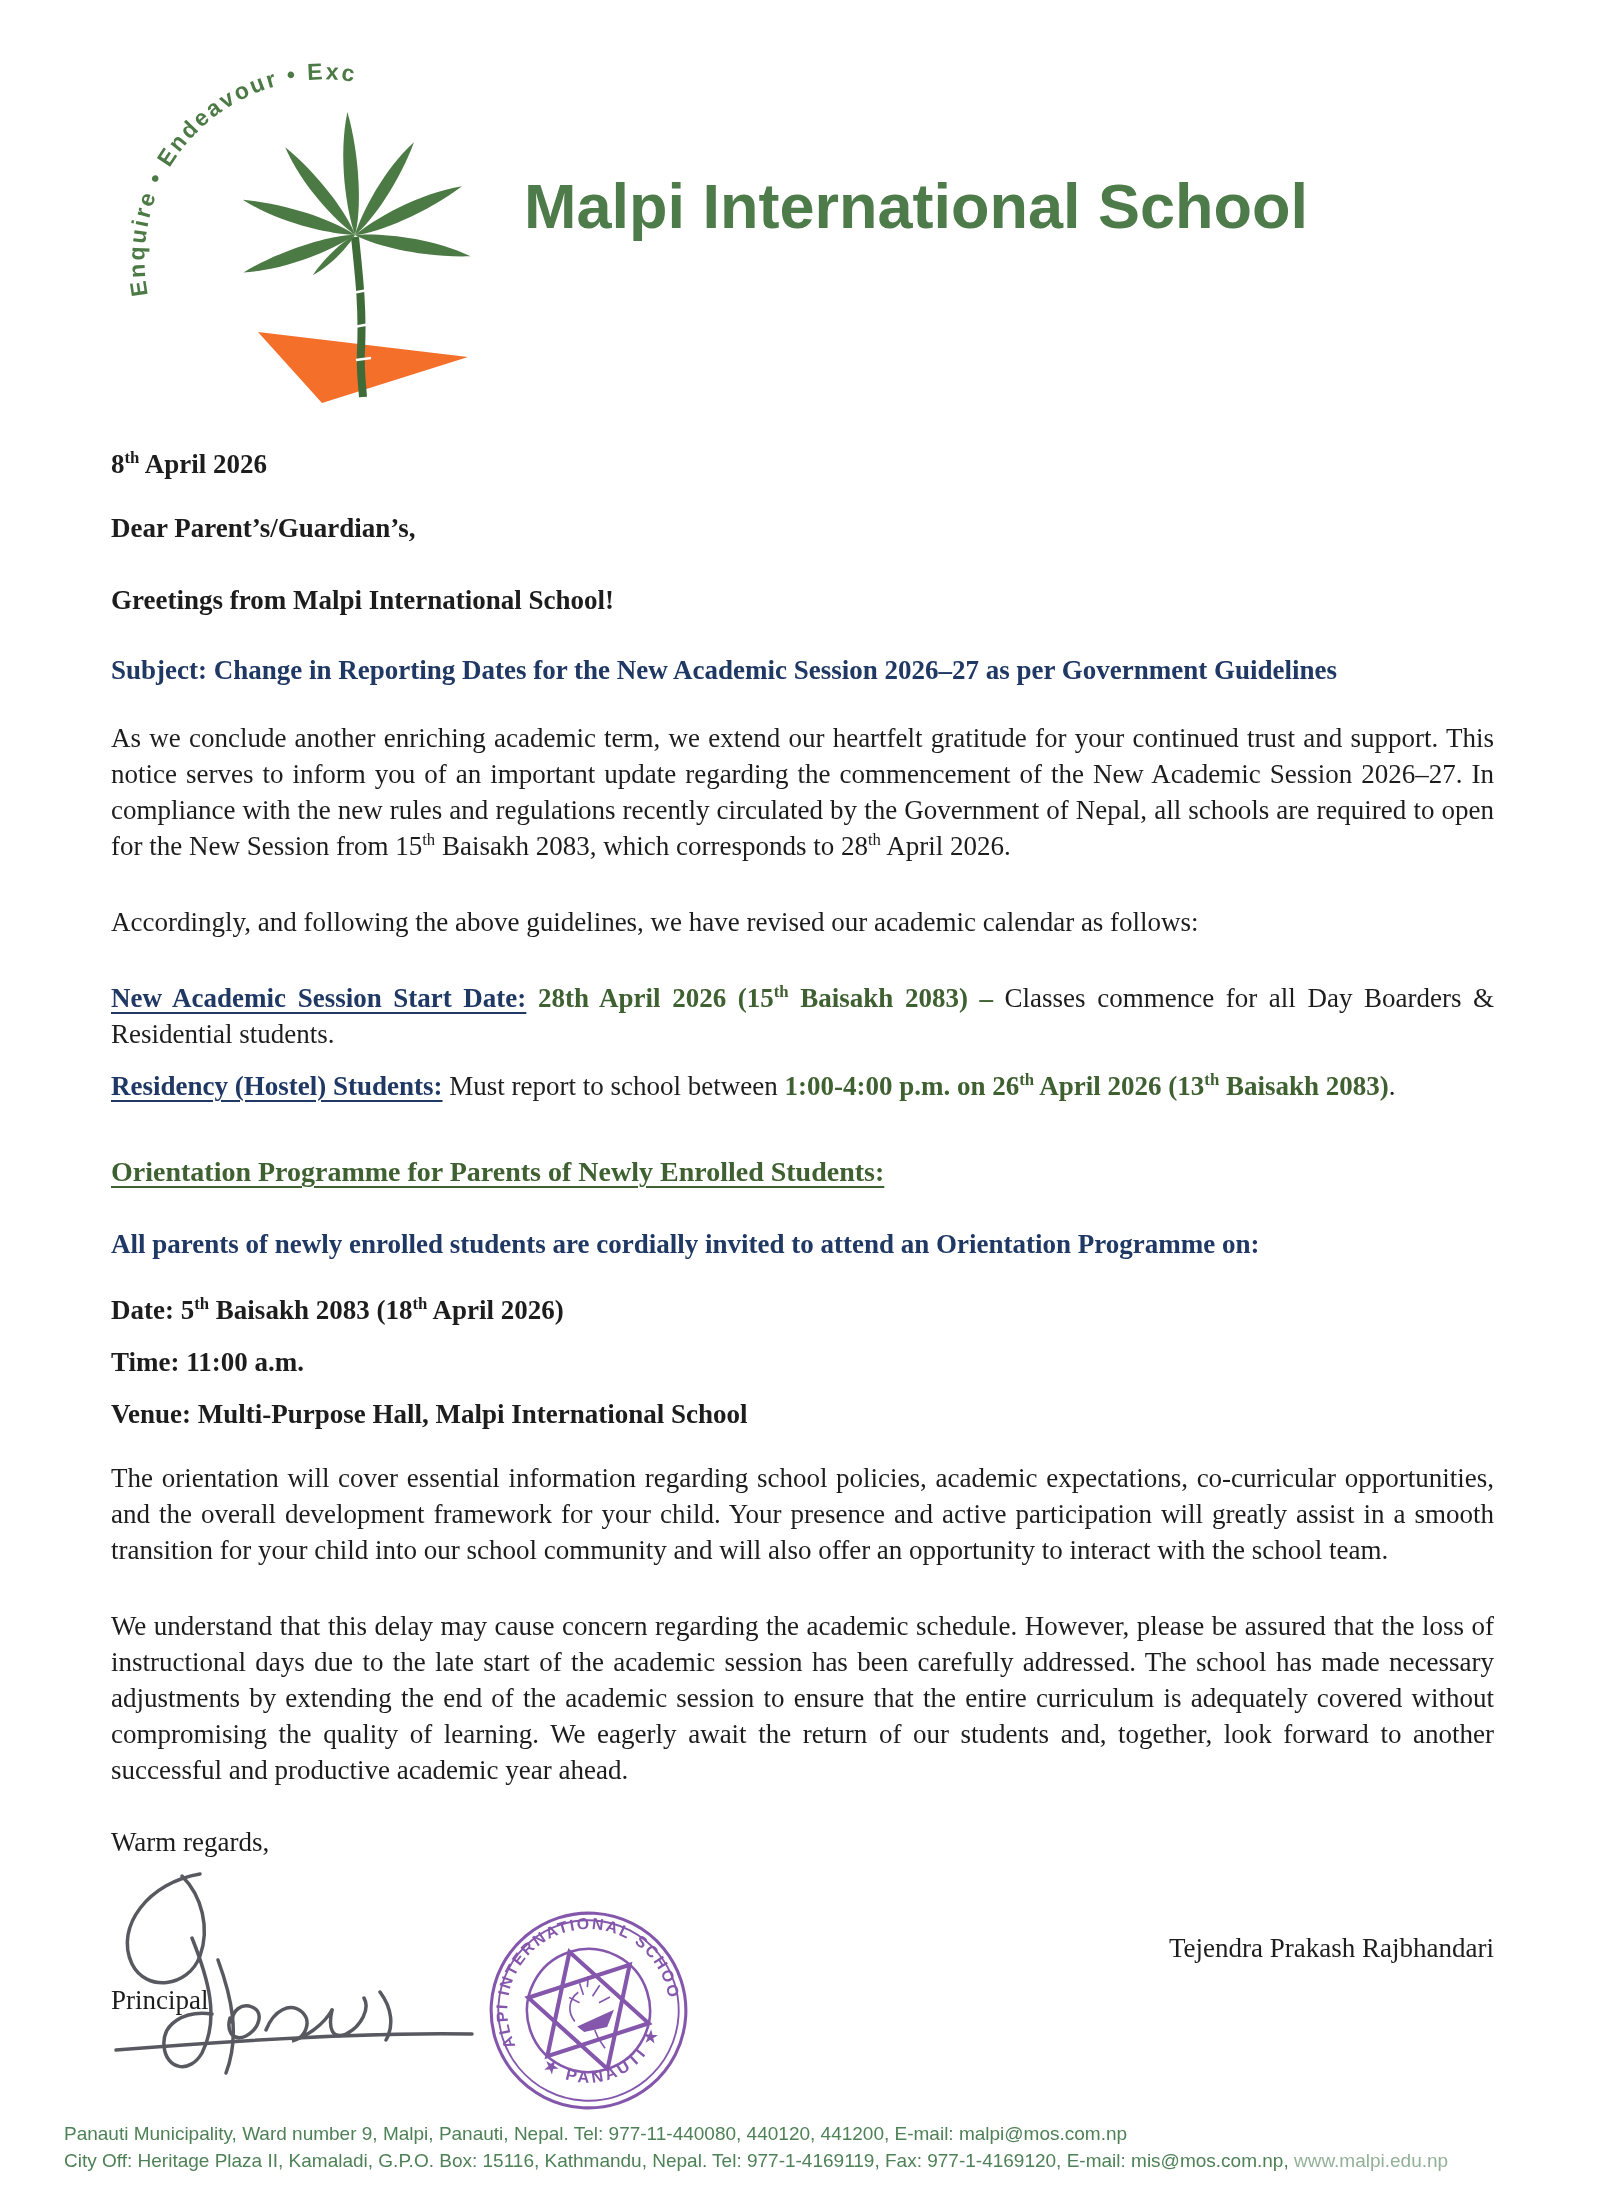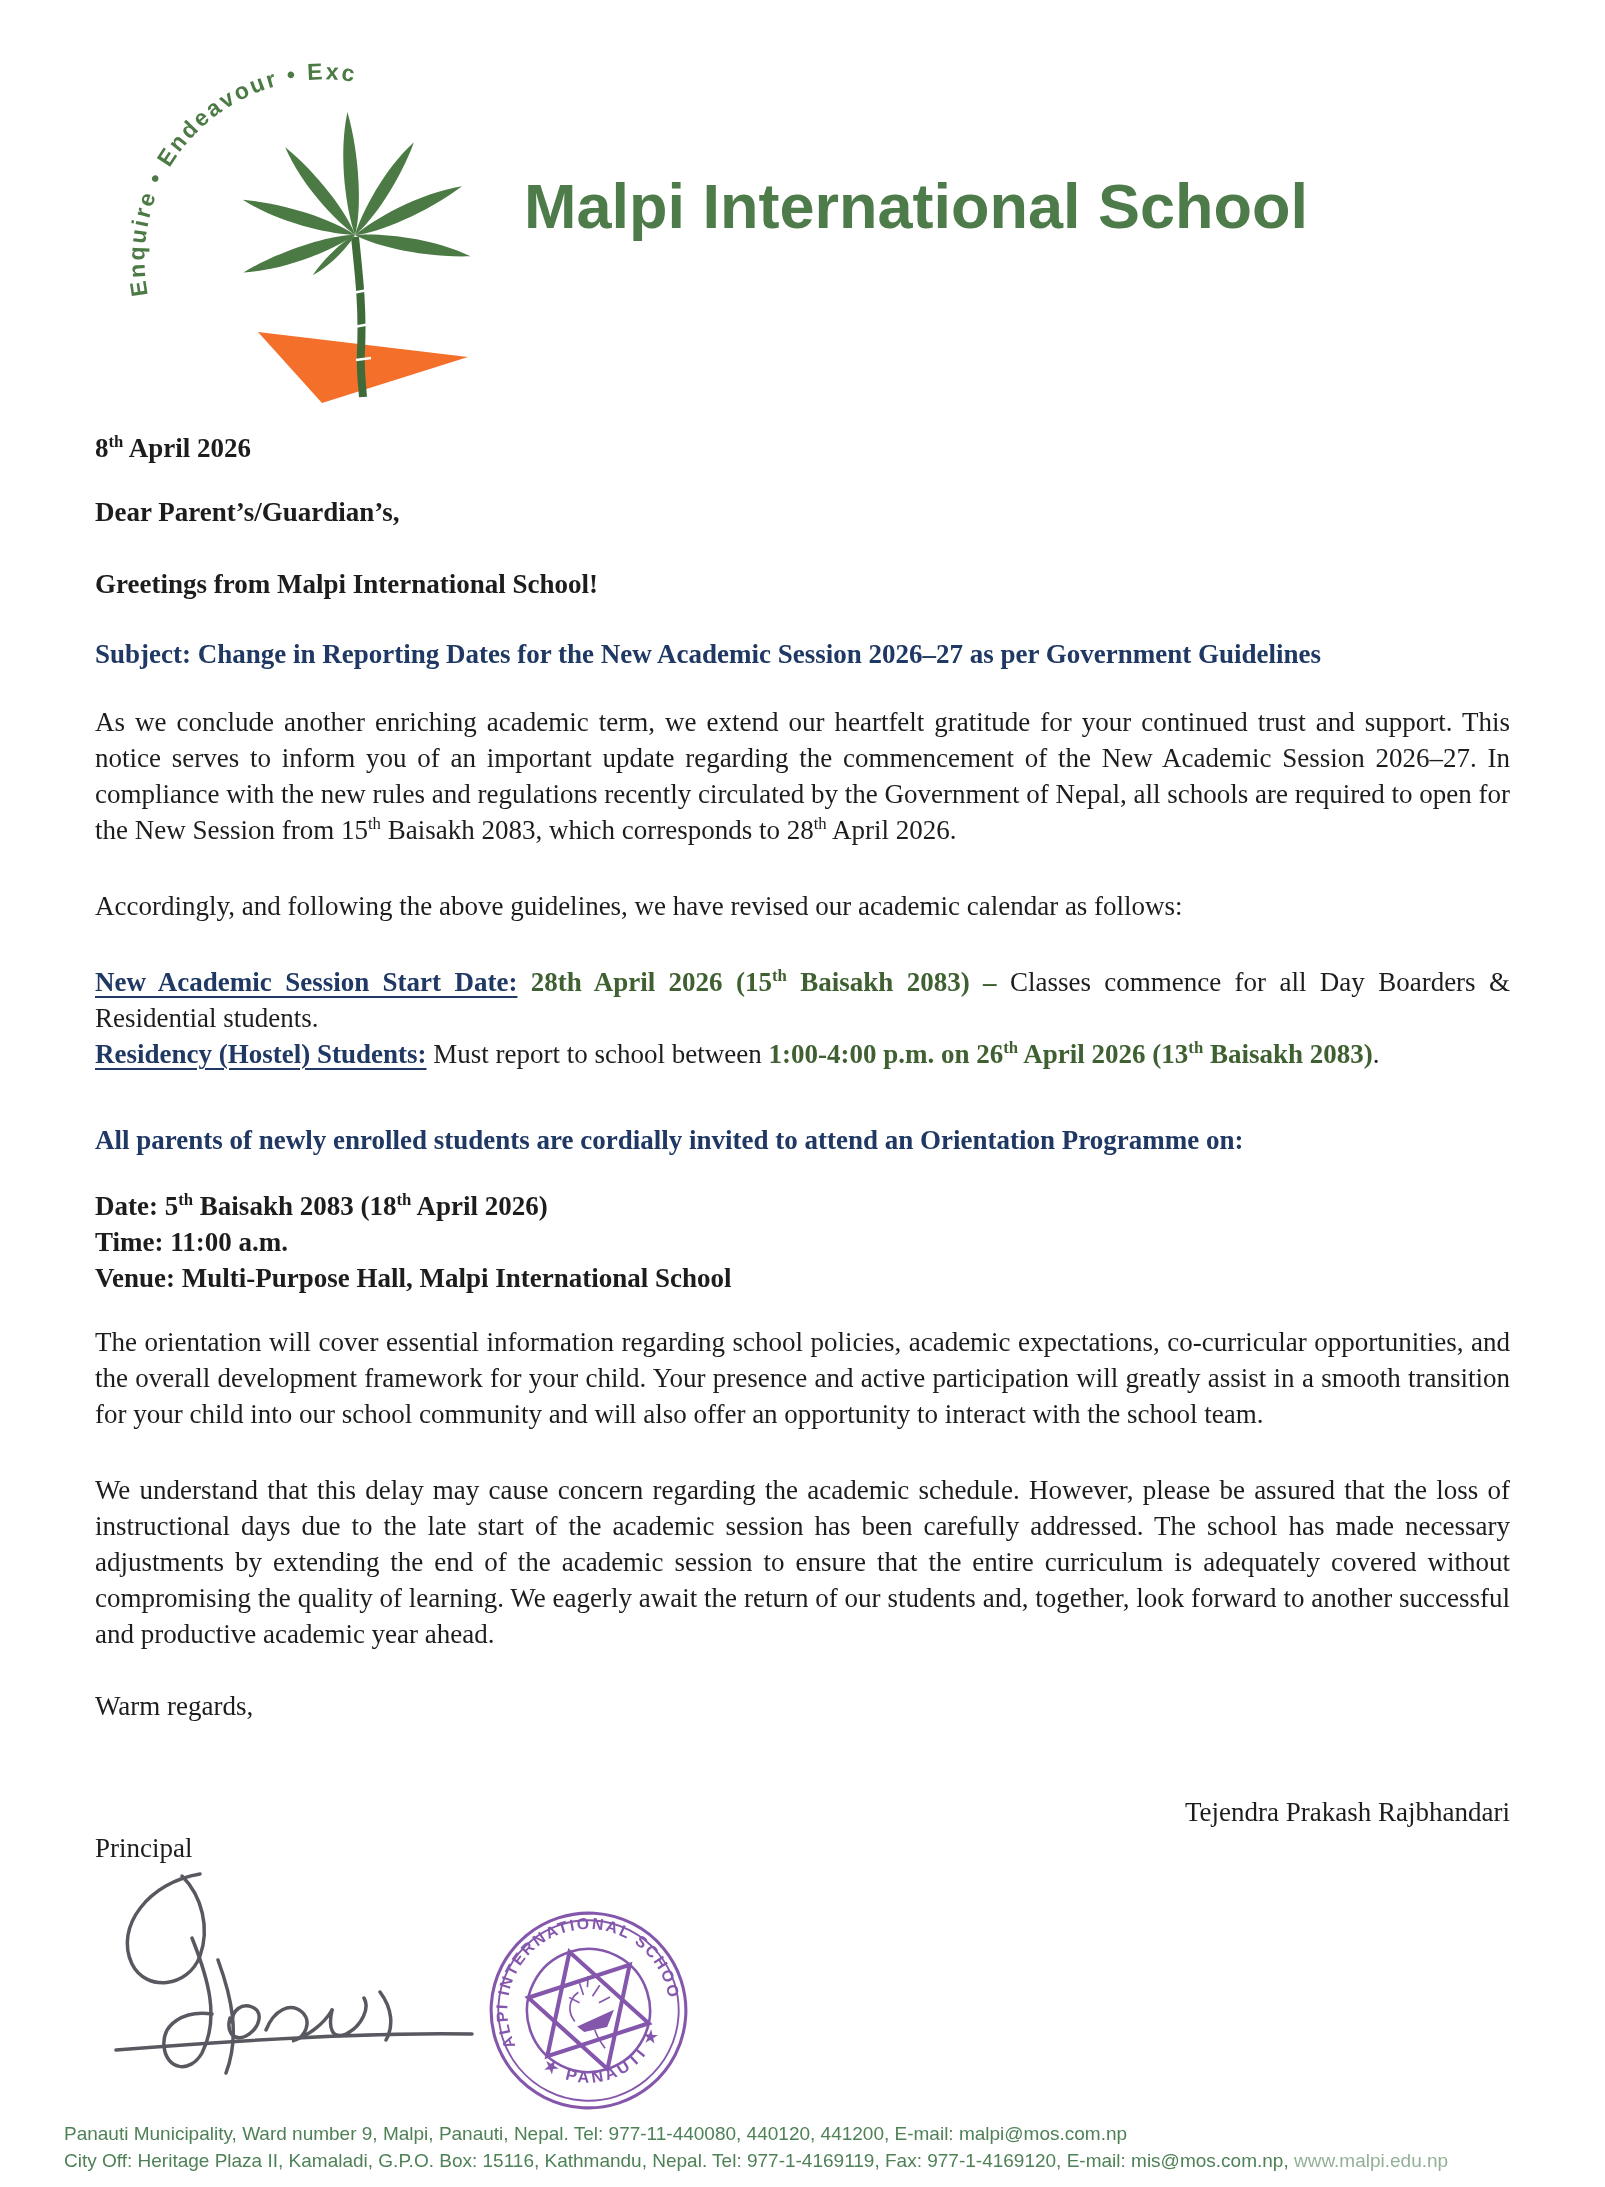--- a/index.html
+++ b/index.html
@@ -1,19 +1,19 @@
 <!DOCTYPE html>
 <html><head>
 <meta charset="utf-8">
 <style>
   html,body{margin:0;padding:0;background:#e8e8e8;}
   .page{position:relative;width:1605px;height:2187px;background:#ffffff;overflow:hidden;
         font-family:"Liberation Serif", serif;color:#1d1d1d;}
   .letter{position:absolute;left:95px;top:430px;width:1415px;font-size:27px;line-height:36px;}
-  .letter p{margin:0;}
+  .letter p{margin:16px;}
   .just{text-align:justify;}
   .b{font-weight:700;}
   .sup{vertical-align:super;font-size:0.62em;line-height:0;}
   .gb{color:#3f6131;font-weight:700;}
   .nb{color:#1f3864;font-weight:700;}
   .nbu{color:#1f3864;font-weight:700;text-decoration:underline;text-decoration-thickness:2px;text-underline-offset:5px;}
   .gbu{color:#3f6131;font-weight:700;text-decoration:underline;text-decoration-thickness:2px;text-underline-offset:5px;}
   .m-date{margin-bottom:28px !important;}
   .m-sal{margin-bottom:36px !important;font-weight:700;}
   .m-greet{margin-bottom:34px !important;font-weight:700;}
@@ -73,20 +73,21 @@
     <p class="m-date"><span class="b">8</span><span class="b sup">th</span><span class="b"> April 2026</span></p>
     <p class="m-sal">Dear Parent’s/Guardian’s,</p>
     <p class="m-greet">Greetings from Malpi International School!</p>
     <p class="m-subj"><span class="nb">Subject: Change in Reporting Dates for the New Academic Session 2026–27 as per Government Guidelines</span></p>
     <p class="just m-p1"><span>As we conclude another enriching academic term, we extend our heartfelt gratitude for your continued trust and support. This notice serves to inform you of an important update regarding the commencement of the New Academic Session 2026–27. In compliance with the new rules and regulations recently circulated by the Government of Nepal, all schools are required to open for the New Session from 15</span><span class="sup">th</span><span> Baisakh 2083, which corresponds to 28</span><span class="sup">th</span><span> April 2026.</span></p>
     <p class="m-acc">Accordingly, and following the above guidelines, we have revised our academic calendar as follows:</p>
     <div class="m-items">
       <p class="just"><span class="nbu">New Academic Session Start Date:</span><span> </span><span class="gb">28th April 2026 (15</span><span class="gb sup">th</span><span class="gb"> Baisakh 2083)</span><span class="gb"> –</span><span> Classes commence for all Day Boarders &amp; Residential students.</span></p>
       <p class="just"><span class="nbu">Residency (Hostel) Students:</span><span> Must report to school between </span><span class="gb">1:00-4:00 p.m. on 26</span><span class="gb sup">th</span><span class="gb"> April 2026 (13</span><span class="gb sup">th</span><span class="gb"> Baisakh 2083)</span><span>.</span></p>
     </div>
+    <p class="m-head"><span class="gbu">Orientation Programme for Parents of Newly Enrolled Students:</span></p>
     <p class="m-inv"><span class="nb">All parents of newly enrolled students are cordially invited to attend an Orientation Programme on:</span></p>
     <div class="m-det">
       <p><span class="b">Date: 5</span><span class="b sup">th</span><span class="b"> Baisakh 2083 (18</span><span class="b sup">th</span><span class="b"> April 2026)</span></p>
       <p class="b">Time: 11:00 a.m.</p>
       <p class="b">Venue: Multi-Purpose Hall, Malpi International School</p>
     </div>
     <p class="just m-p3">The orientation will cover essential information regarding school policies, academic expectations, co-curricular opportunities, and the overall development framework for your child. Your presence and active participation will greatly assist in a smooth transition for your child into our school community and will also offer an opportunity to interact with the school team.</p>
     <p class="just m-p4">We understand that this delay may cause concern regarding the academic schedule. However, please be assured that the loss of instructional days due to the late start of the academic session has been carefully addressed. The school has made necessary adjustments by extending the end of the academic session to ensure that the entire curriculum is adequately covered without compromising the quality of learning. We eagerly await the return of our students and, together, look forward to another successful and productive academic year ahead.</p>
     <p class="m-close">Warm regards,</p>
     <p class="name">Tejendra Prakash Rajbhandari</p>

